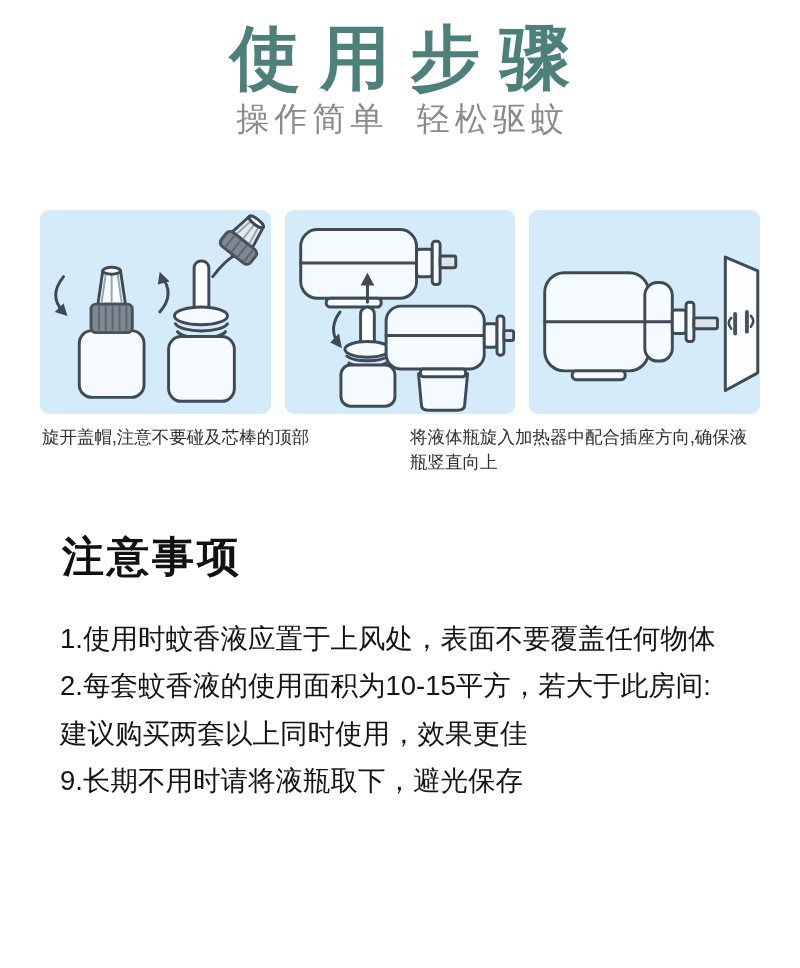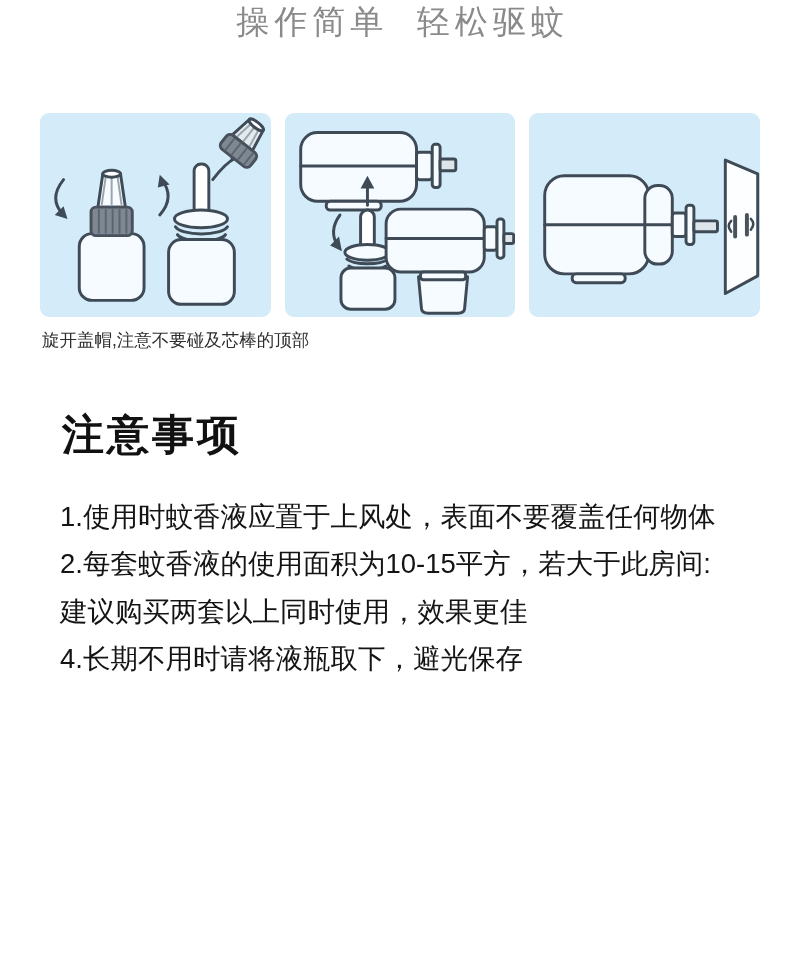--- a/index.html
+++ b/index.html
@@ -84,20 +84,21 @@
   .fill-pin{fill:#dde5eb;}
   .rib{stroke:#5a6570;stroke-width:2;}
   .rib-light{stroke:#9aa5ae;stroke-width:2;}
   .head{fill:#3f4a57;stroke:none;}
 </style>
 </head>
 <body>
 
 <div class="page">
 
+  <h1 class="title">使用步骤</h1>
   <div class="subtitle">操作简单  轻松驱蚊</div>
 
   <div class="panels">
 
     <div class="panel">
       <svg viewBox="0 0 235 204">
         <g class="art">
 
           <rect class="fill-body" x="40" y="121" width="66" height="68" rx="13"></rect>
           <path class="fill-body" d="M59 94 L64 60 L82 60 L87 94 Z" fill="#eef3f6"></path>
@@ -193,24 +194,25 @@
           <path d="M206 108 q-5 5 0 11" stroke-width="2.5"></path>
           <rect x="220" y="100" width="4" height="24" rx="2" fill="#49525c" stroke="none"></rect>
           <path d="M226 106 q5 5 0 11" stroke-width="2.5"></path>
         </g>
       </svg>
     </div>
   </div>
 
   <div class="captions">
     <p class="caption">旋开盖帽,注意不要碰及芯棒的顶部</p>
+    <p class="caption">将液体瓶旋入加热器中配合插座方向,确保液瓶竖直向上</p>
   </div>
 
   <h2 class="notes-heading">注意事项</h2>
 
   <div class="notes">
     <p>1.使用时蚊香液应置于上风处，表面不要覆盖任何物体</p>
     <p>2.每套蚊香液的使用面积为10-15平方，若大于此房间:</p>
     <p>建议购买两套以上同时使用，效果更佳</p>
-    <p>4.长期不用时请将液瓶取下，避光保存</p>
+    <p>9.长期不用时请将液瓶取下，避光保存</p>
   </div>
 
 </div>
 
 </body></html>

